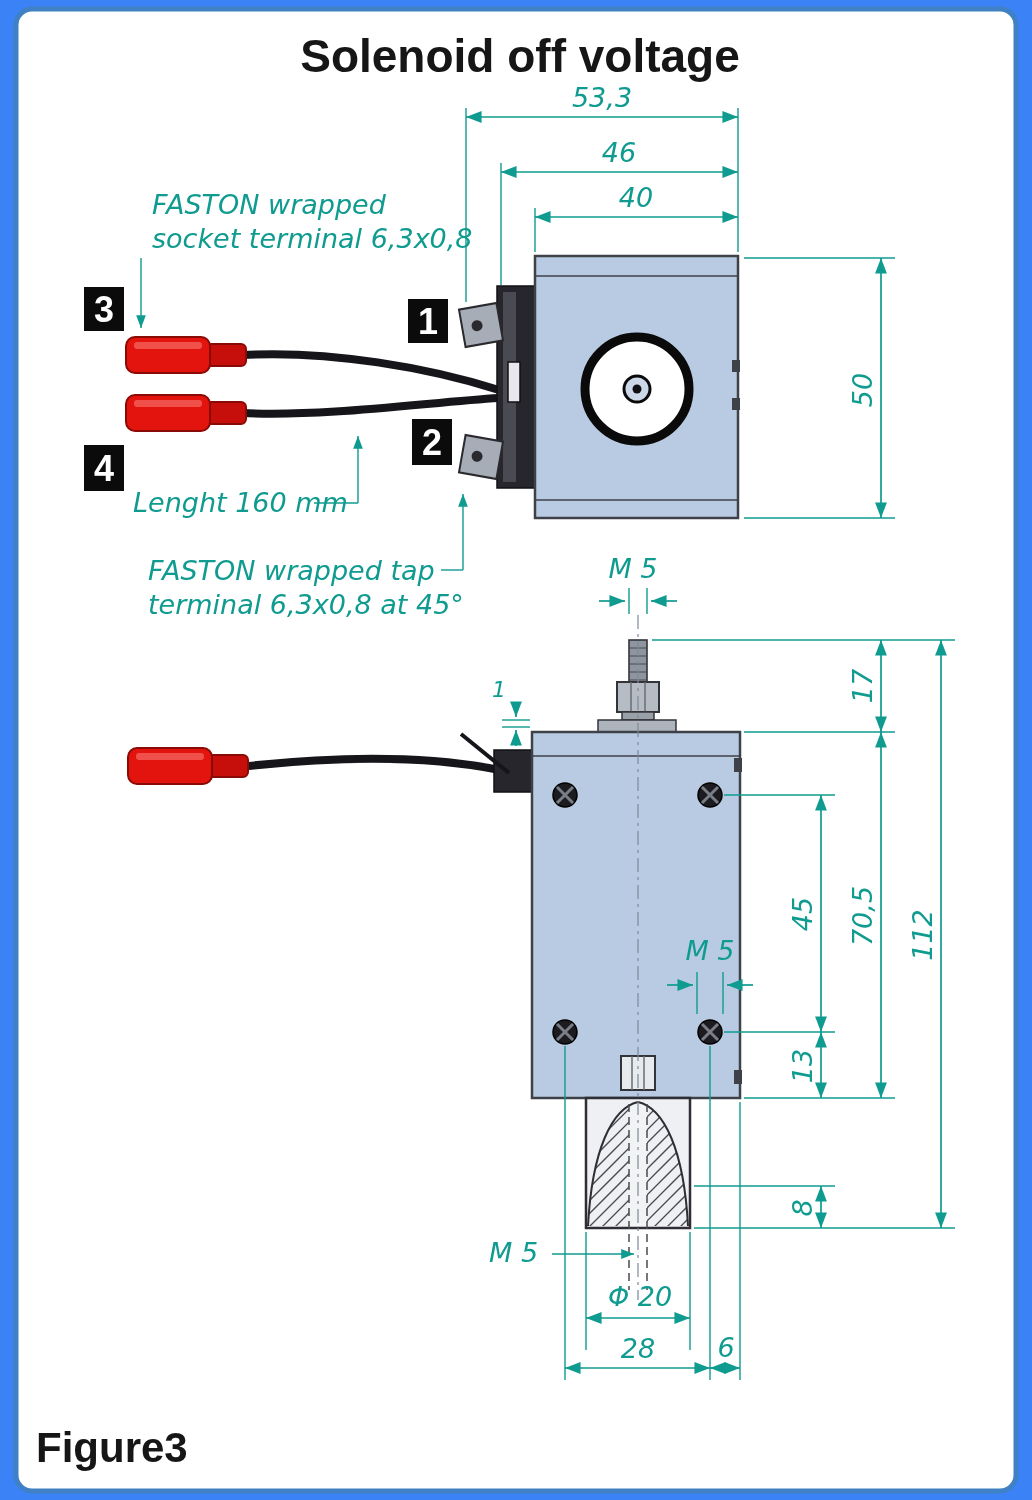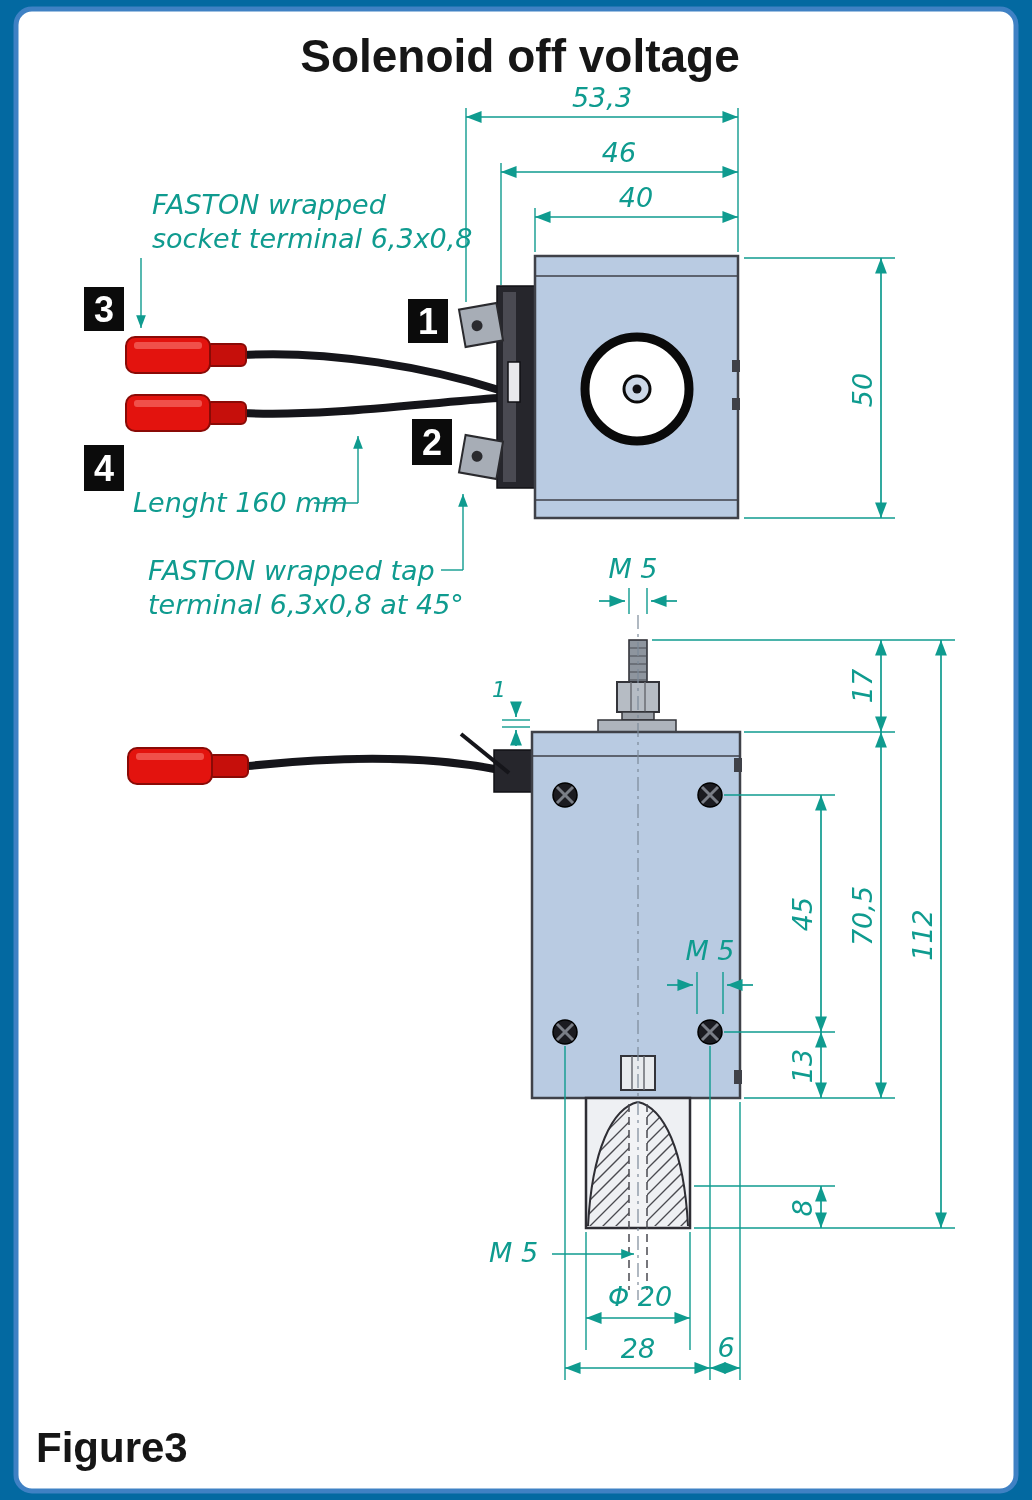--- a/index.html
+++ b/index.html
@@ -1,16 +1,16 @@
 <!DOCTYPE html>
 <html><head>
 <meta charset="utf-8">
 <style>
   html,body{margin:0;padding:0;background:#f2f2f2;}
-  .page{position:relative;width:1032px;height:1500px;background:#0369a1;font-family:"Liberation Sans",sans-serif;}
+  .page{position:relative;width:1032px;height:1500px;background:#3b82f6;font-family:"Liberation Sans",sans-serif;}
   svg{position:absolute;left:0;top:0;}
   .title-text{fill:#161616;font:bold 46px "Liberation Sans",sans-serif;text-anchor:middle;}
   .figure-text{fill:#161616;font:bold 42px "Liberation Sans",sans-serif;}
   .badge-text{fill:#ffffff;font:bold 36px "Liberation Sans",sans-serif;text-anchor:middle;}
   .dim-text{fill:#0f9b8f;font:italic 27px "DejaVu Sans",sans-serif;text-anchor:middle;}
   .dim-text-s{fill:#0f9b8f;font:italic 22px "DejaVu Sans",sans-serif;text-anchor:middle;}
   .ann-text{fill:#0f9b8f;font:italic 27px "DejaVu Sans",sans-serif;}
   .dim{stroke:#0f9b8f;stroke-width:1.7;fill:none;}
   .ext{stroke:#0f9b8f;stroke-width:1.4;fill:none;}
   .body-fill{fill:#b9cbe2;stroke:#3f4148;stroke-width:2.5;}

